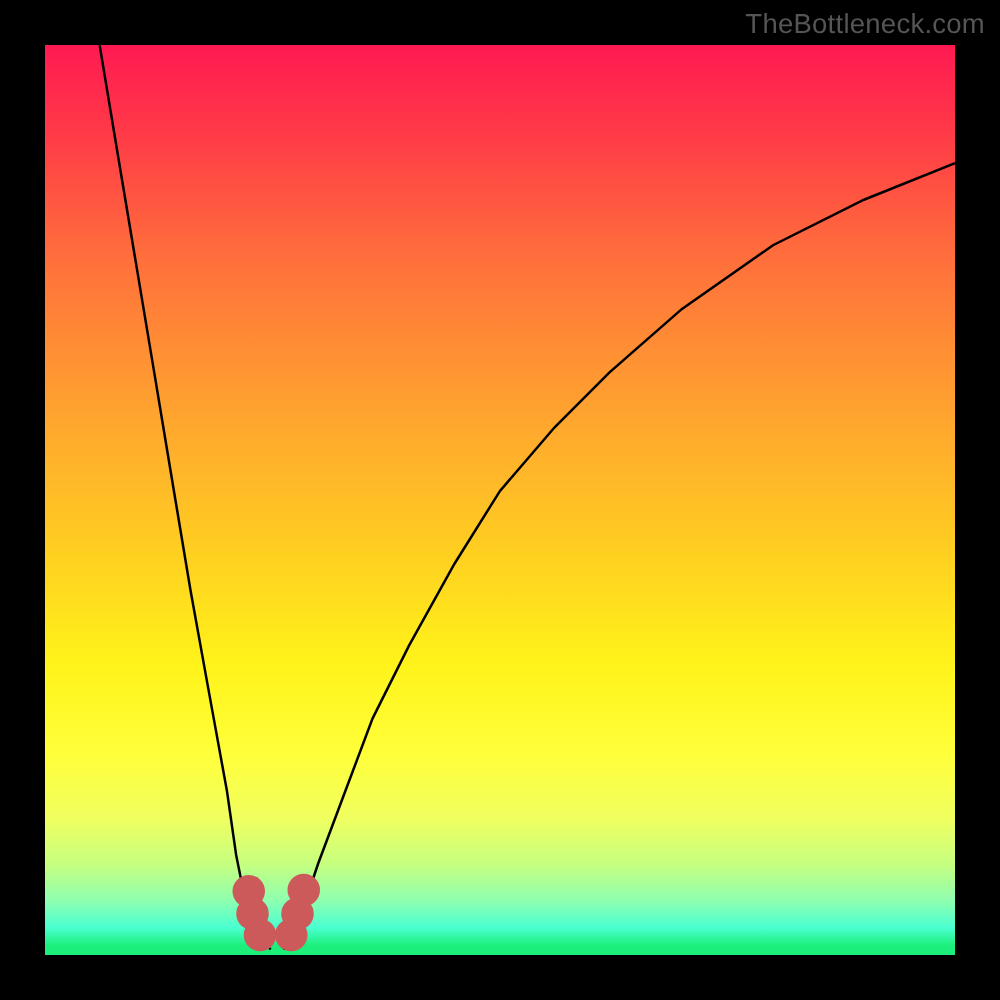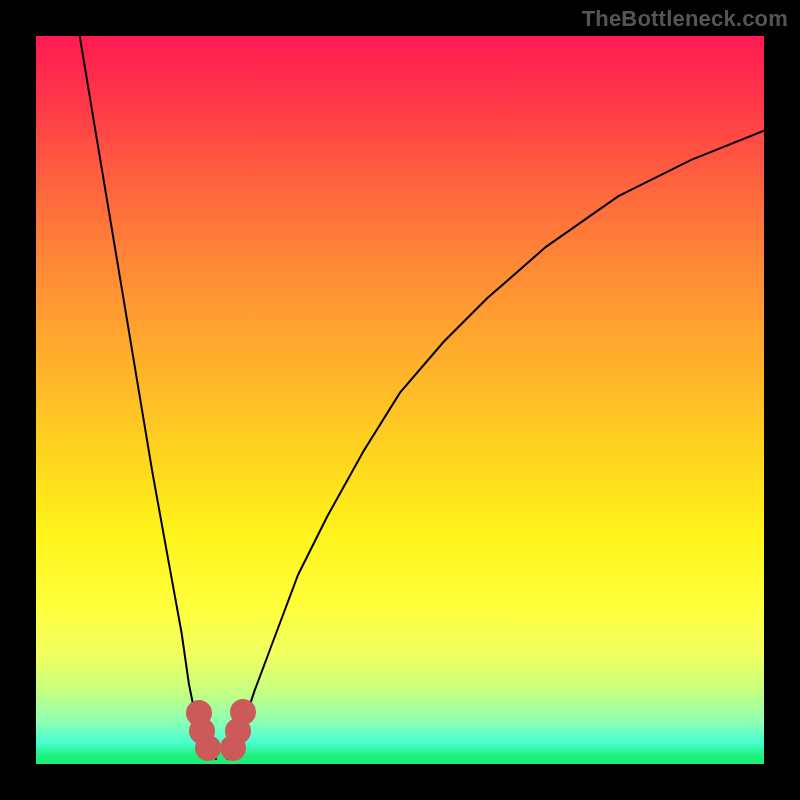--- a/index.html
+++ b/index.html
@@ -41,21 +41,21 @@
       #1cf07a 100%
     );
     overflow: hidden;
   }
   .watermark {
     position: absolute;
     top: 6px;
     right: 12px;
     font-family: Arial, Helvetica, sans-serif;
     font-size: 22px;
-    font-weight: 700;
+    font-weight: 400;
     color: #555;
     letter-spacing: 0.2px;
   }
   svg.curves {
     position: absolute;
     top: 0;
     left: 0;
     width: 728px;
     height: 728px;
   }

